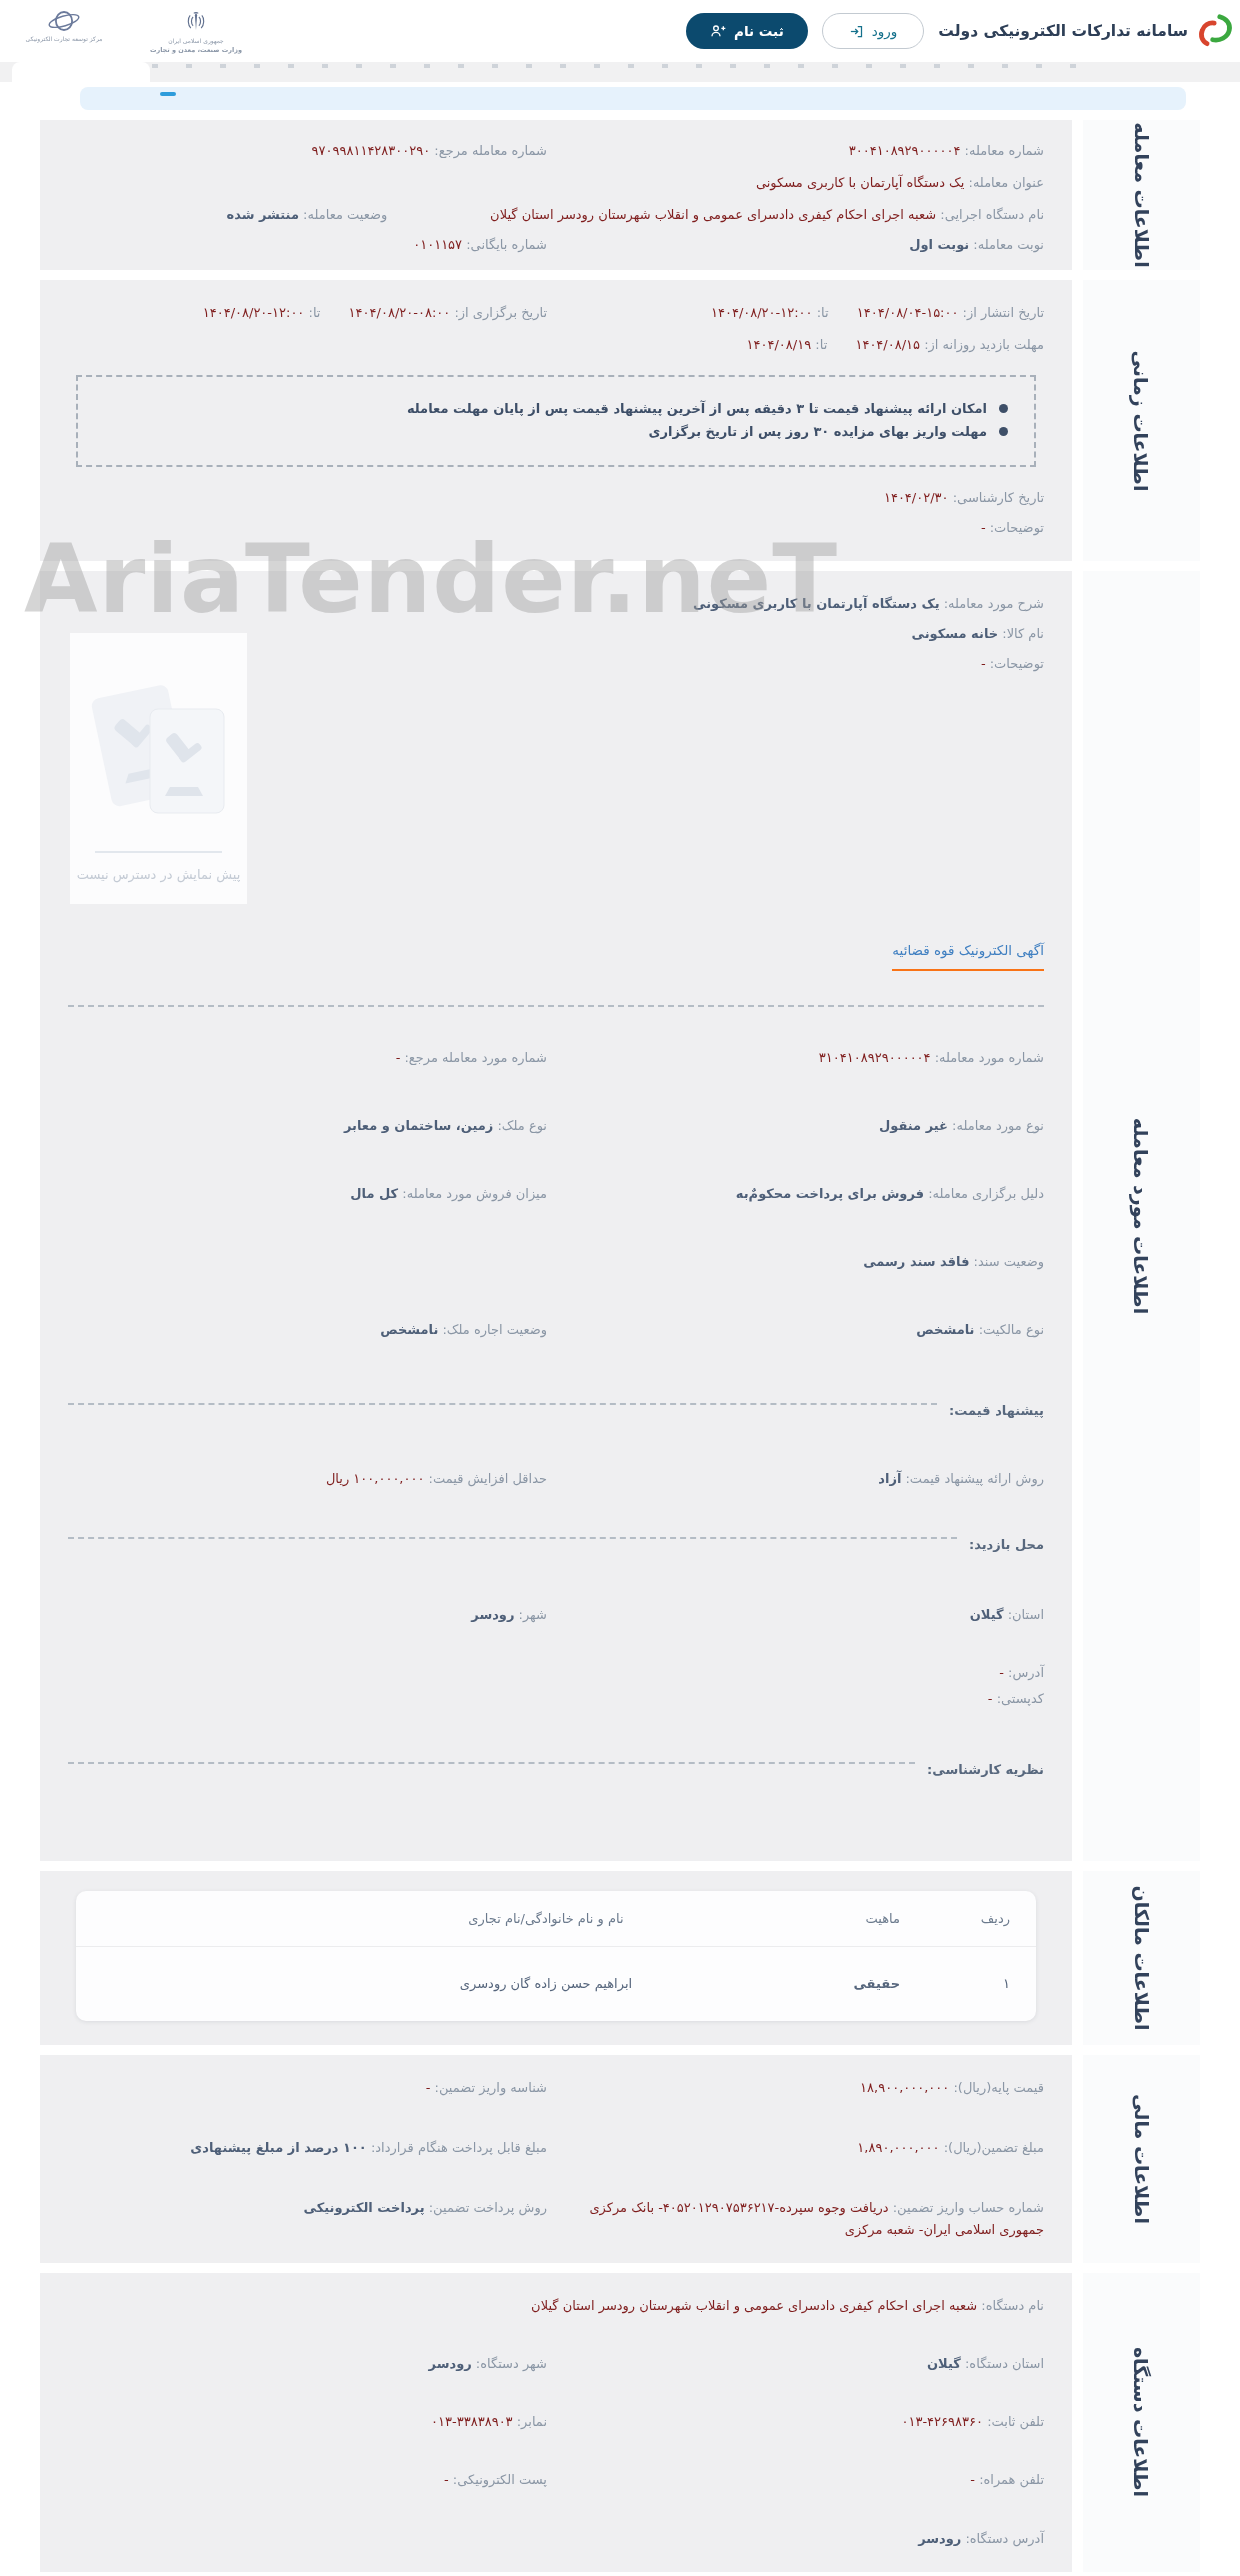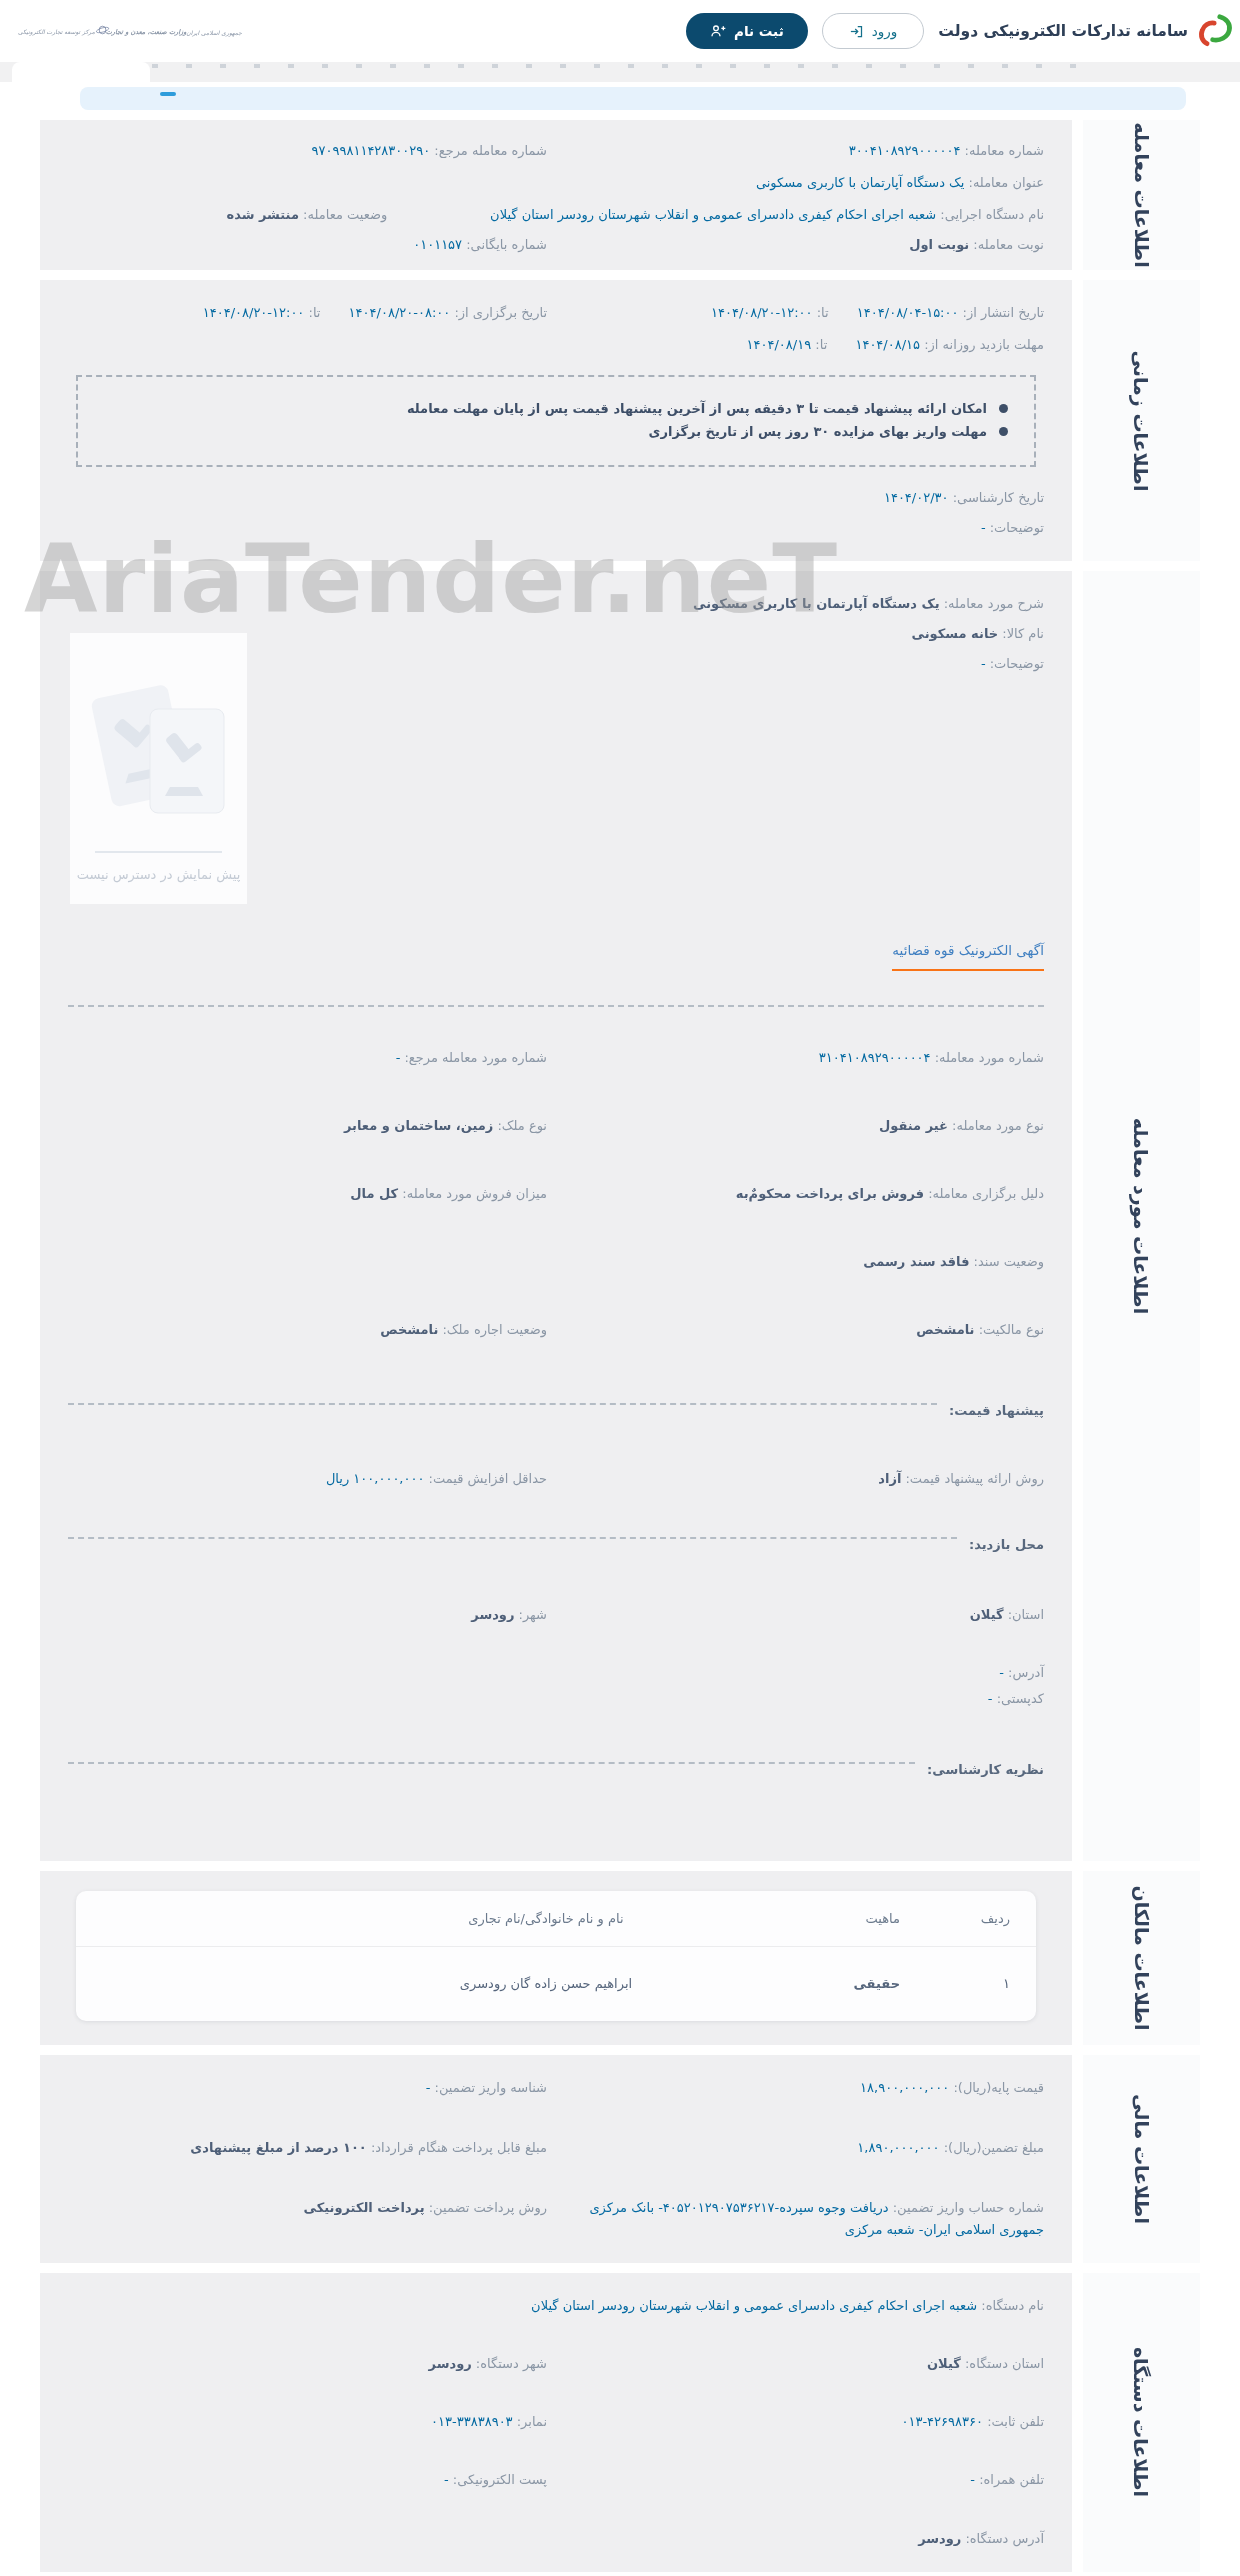--- a/index.html
+++ b/index.html
@@ -18,21 +18,21 @@
     display:flex; align-items:center; gap:8px; background:#fff; color:#15718c;
     border:1px solid #c3cad1; border-radius:22px; padding:9px 26px; font-size:13.5px; cursor:pointer;
     font-family:inherit;
   }
   .btn-register {
     display:flex; align-items:center; gap:8px; background:#0c4a6e; color:#fff;
     border:none; border-radius:22px; padding:10px 24px; font-size:13.5px; font-weight:700; cursor:pointer;
     font-family:inherit;
   }
   .gov-logos { margin-right:auto; display:flex; align-items:flex-start; gap:40px; padding-left:8px; }
-  .gov-block { display:flex; flex-direction:row; align-items:center; width:92px;font-style:italic; }
+  .gov-block { display:flex; flex-direction:column; align-items:center; width:92px; }
   .gov-cap { font-size:6px; color:#8b97a8; margin-top:2px; white-space:nowrap; }
   .gov-cap.b { font-weight:700; font-size:6.5px; }
   
   .navstrip {
     height:20px; background:#f1f1f2; position:relative;
   }
   .navstrip::before {
     content:""; position:absolute; top:2px; right:160px; left:16px; height:4px;
     background:repeating-linear-gradient(90deg,#c6ccd3 0 6px, transparent 6px 34px);
     opacity:.8;
@@ -47,21 +47,21 @@
   .side {
     width:117px; flex:0 0 117px; background:#fafbfc; display:flex; align-items:center; justify-content:center;
   }
   .side span {
     transform:rotate(90deg); white-space:nowrap; font-weight:700; font-size:19px; color:#32425b; letter-spacing:0.5px;
   }
   .content { flex:1; background:#efeff1; padding:22px 28px; position:relative; }
   .row { margin-bottom:13px; line-height:1.7; }
   .g2 { display:grid; grid-template-columns:1fr 1fr; column-gap:18px; }
   .lbl { color:#8a96a5; }
-  .val { color:#0369a1; }
+  .val { color:#7f1d1d; }
   .val.b { font-weight:700; color:#4e5f78; }
   .sp { margin-right:24px; }
   
   .dash-box {
     border:2px dashed #a8b0ba; margin:18px 8px 20px; padding:16px 26px 18px;
   }
   .dash-box .note { display:flex; align-items:center; gap:12px; color:#3e4f68; font-weight:700; font-size:13px; margin:8px 0; }
   .dash-box .note::before { content:""; width:9px; height:9px; border-radius:50%; background:#3e4f68; flex:0 0 9px; }
   .dash-head { display:flex; align-items:flex-start; gap:12px; }
   .dash-head .t { font-weight:700; color:#58687e; white-space:nowrap; }

